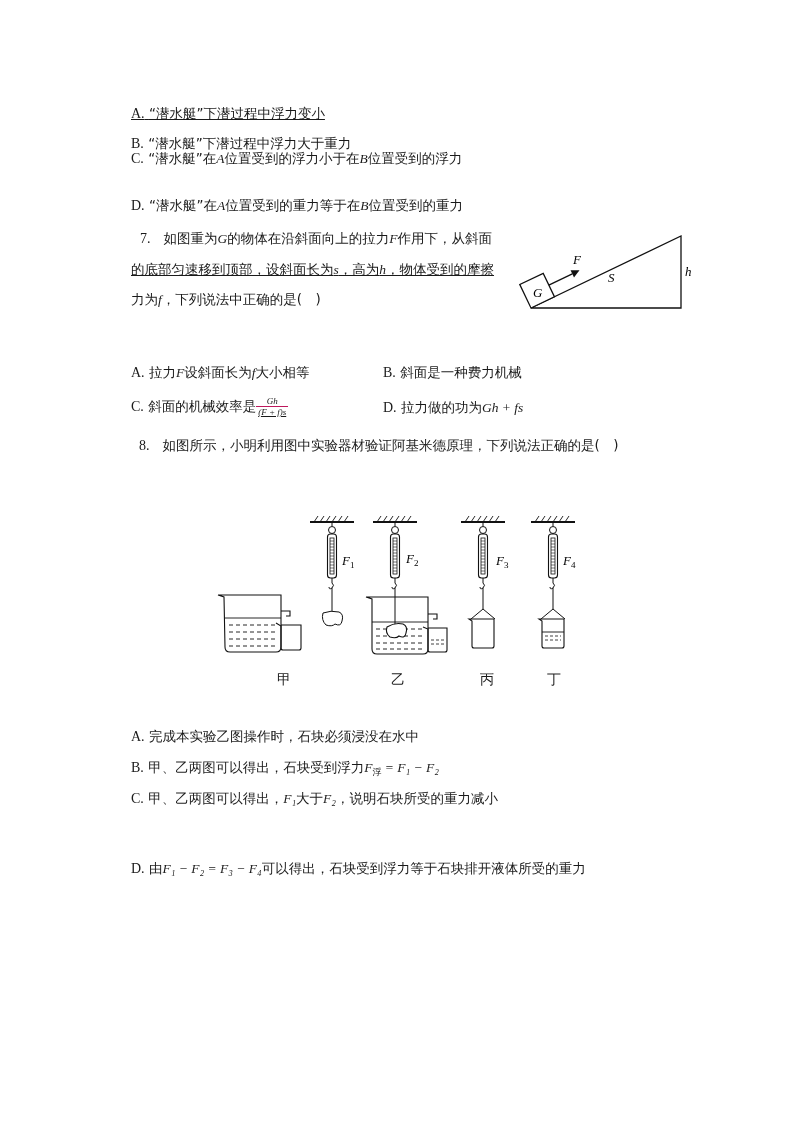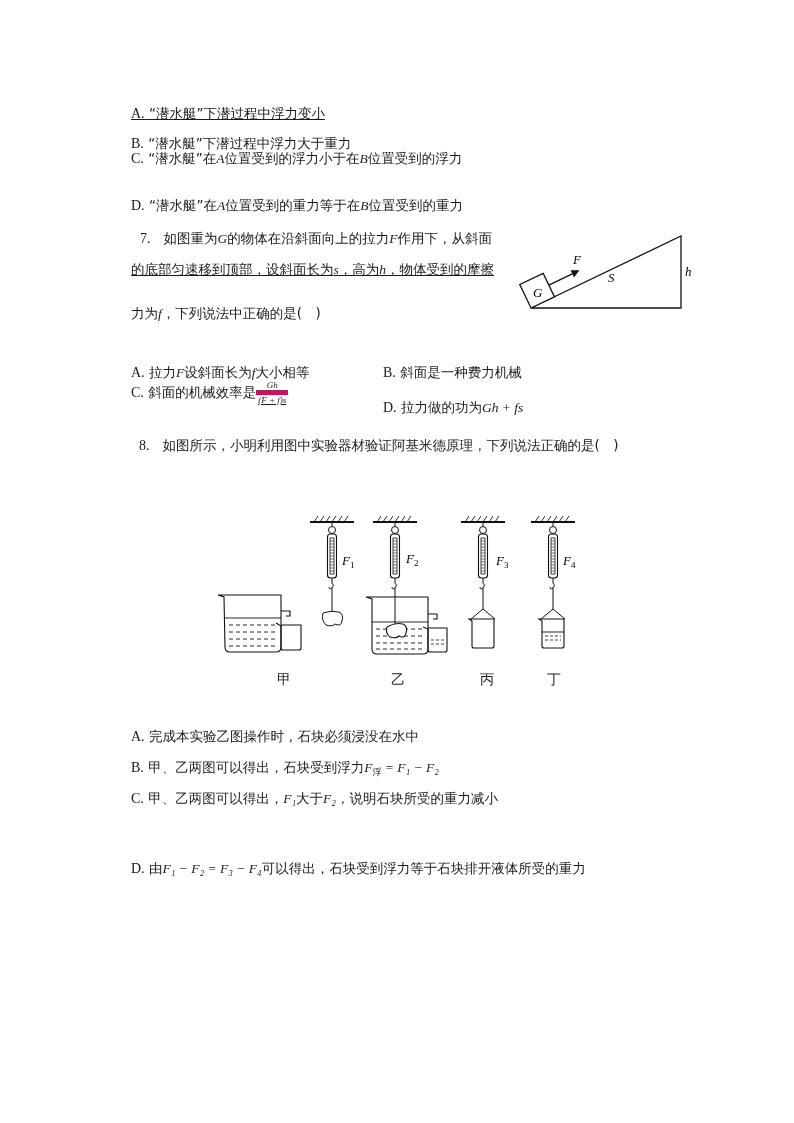--- a/index.html
+++ b/index.html
@@ -3,21 +3,21 @@
   <meta charset="utf-8">
   <style>
     html, body { margin: 0; padding: 0; background: #ffffff; }
     body { width: 794px; height: 1123px; position: relative; overflow: hidden;
       font-family: "DejaVu Sans", "Liberation Sans", sans-serif; color: #1a1a1a; }
     .line { position: absolute; font-size: 13.5px; line-height: 18px; white-space: nowrap; }
     .lbl { font-family: "Liberation Serif", serif; font-size: 14px; }
     .m { font-family: "Liberation Serif", serif; font-style: italic; }
     .sub { font-size: 9px; vertical-align: -3px; font-style: normal; }
     .frac { display: inline-block; vertical-align: middle; text-align: center; font-family: "Liberation Serif", serif; font-style: italic; font-size: 9px; line-height: 10px; }
-    .frac .num { display: block; border-bottom: 5px solid #be185d; padding: 0 2px; }
+    .frac .num { display: block; border-bottom: 1px solid #be185d; padding: 0 2px; }
     .frac .den { display: block; padding: 0 2px; text-decoration: underline; }
     svg { position: absolute; }
     .cap { position: absolute; font-size: 14px; }
   </style>
 </head>
 <body>
 
 <div class="line" style="left:131px;top:104px;text-decoration:underline;">
   <span class="lbl">A.</span>
   <span>“潜水艇”下潜过程中浮力变小</span>
@@ -35,21 +35,21 @@
   <span>“潜水艇”在</span><span class="m">A</span><span>位置受到的重力等于在</span><span class="m">B</span><span>位置受到的重力</span>
 </div>
 
 <div class="line" style="left:121px;top:229px;margin-left:19px;">
   <span class="lbl">7.</span>&nbsp;&nbsp;
   <span>如图重为</span><span class="m">G</span><span>的物体在沿斜面向上的拉力</span><span class="m">F</span><span>作用下，从斜面</span>
 </div>
 <div class="line" style="left:131px;top:260px;text-decoration:underline;">
   <span>的底部匀速移到顶部，设斜面长为</span><span class="m">s</span><span>，高为</span><span class="m">h</span><span>，物体受到的摩擦</span>
 </div>
-<div class="line" style="left:131px;top:304px;">
+<div class="line" style="left:131px;top:290px;">
   <span>力为</span><span class="m">f</span><span>，下列说法中正确的是(　)</span>
 </div>
 
 <svg style="left:515px;top:228px;" width="180" height="85" viewBox="0 0 180 85">
   <polygon points="16,80 166,8 166,80" fill="none" stroke="#111" stroke-width="1.3"></polygon>
   <g transform="translate(16,80) rotate(-25.6)">
     <rect x="0" y="-26" width="26" height="26" fill="#fff" stroke="#111" stroke-width="1.3"></rect>
     <line x1="26" y1="-13" x2="52" y2="-13" stroke="#111" stroke-width="1.3"></line>
     <polygon points="52,-17 60,-13 52,-9" fill="#111"></polygon>
   </g>
@@ -60,21 +60,21 @@
 </svg>
 
 <div class="line" style="left:131px;top:363px;">
   <span class="lbl">A.</span>
   <span>拉力</span><span class="m">F</span><span>设斜面长为</span><span class="m">f</span><span>大小相等</span>
 </div>
 <div class="line" style="left:383px;top:363px;">
   <span class="lbl">B.</span>
   <span>斜面是一种费力机械</span>
 </div>
-<div class="line" style="left:131px;top:380px;">
+<div class="line" style="left:131px;top:396px;">
   <span class="lbl">C.</span>
   <span>斜面的机械效率是</span><span class="frac"><span class="num">Gh</span><span class="den">(F + f)s</span></span>
 </div>
 <div class="line" style="left:383px;top:398px;">
   <span class="lbl">D.</span>
   <span>拉力做的功为</span><span class="m">Gh + fs</span>
 </div>
 
 <div class="line" style="left:131px;top:436px;margin-left:8px;">
   <span class="lbl">8.</span>&nbsp;&nbsp;

